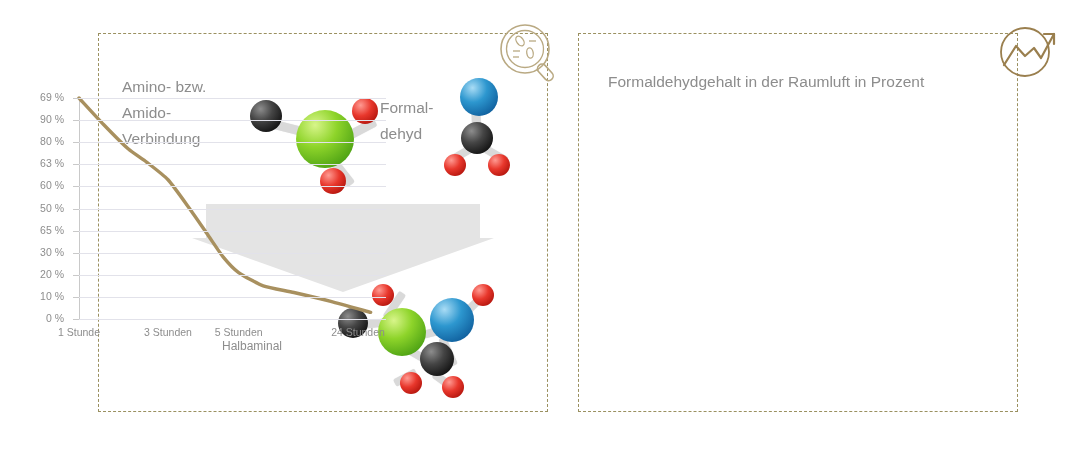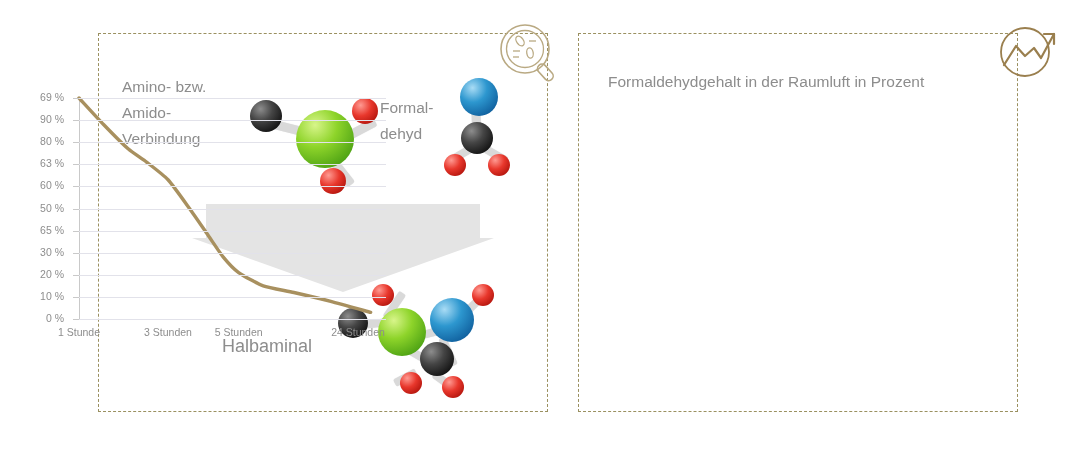--- a/index.html
+++ b/index.html
@@ -8,21 +8,21 @@
     font-family:"Liberation Sans",sans-serif;
   }
   .panel{position:absolute;border:1px dashed #9a9060;box-sizing:border-box;background:transparent;}
   #panel-left{left:98px;top:33px;width:450px;height:379px;}
   #panel-right{left:578px;top:33px;width:440px;height:379px;}
 
   
   .lbl{position:absolute;color:#8d8d8d;font-weight:400;}
   #label-amino{left:122px;top:74px;width:170px;font-size:15.5px;line-height:26px;}
   #label-formaldehyd{left:380px;top:95px;width:90px;font-size:15.5px;line-height:26px;}
-  #label-halbaminal{left:222px;top:334px;font-size:18px;line-height:24px;}
+  #label-halbaminal{left:222px;top:334px;font-size:12px;line-height:24px;}
 
   
   #reaction-arrow{position:absolute;left:192px;top:204px;width:302px;height:88px;}
 
   
   .molecule{position:absolute;}
   .atom{position:absolute;border-radius:50%;}
   .bond{position:absolute;background:#d9d9d9;border-radius:2px;transform-origin:0 50%;
          box-shadow:0 0 1px rgba(0,0,0,.10);}
   .atom.black{background:radial-gradient(circle at 33% 28%,#8d8d8d 0%,#454545 38%,#141414 78%,#000 100%);}

